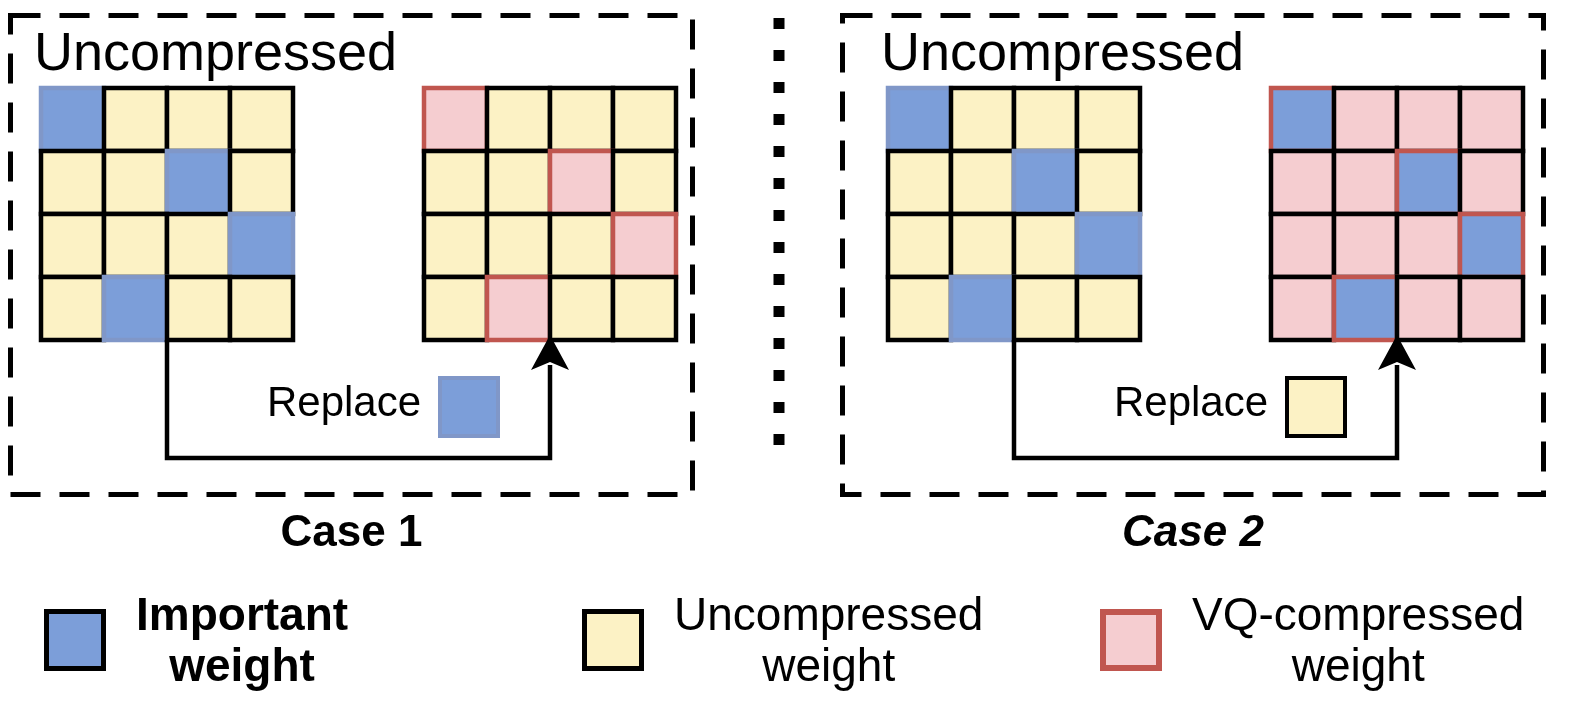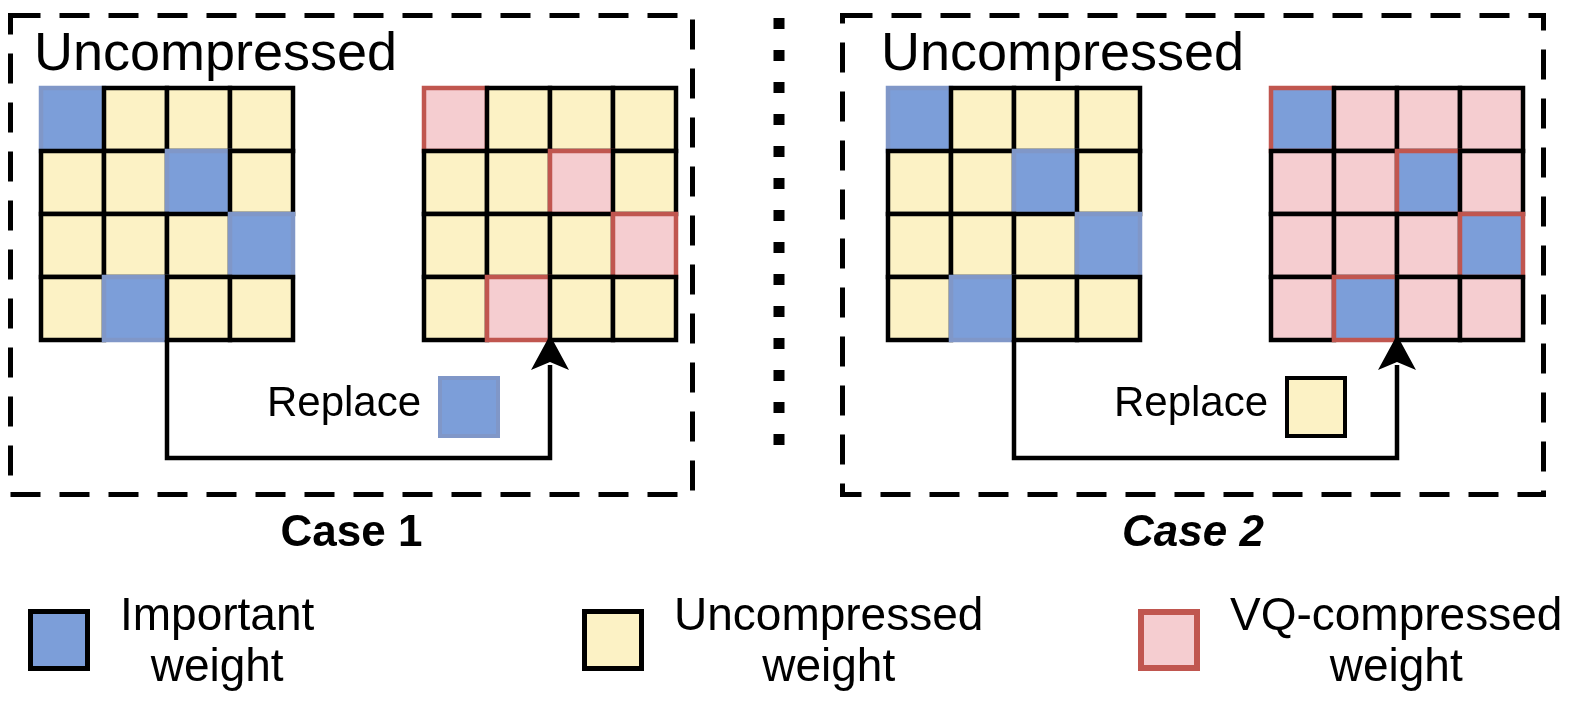--- a/index.html
+++ b/index.html
@@ -26,23 +26,23 @@
   .replace-swatch{position:absolute;left:430px;top:363px;width:54px;height:54px;border:4px solid #000;box-sizing:content-box;}
 
   .case-label{position:absolute;top:506px;font-size:44px;font-weight:bold;text-align:center;}
   .case-label--1{left:8px;width:687px;}
   .case-label--2{left:840px;width:706px;font-style:italic;}
 
   .separator{position:absolute;left:0;top:0;}
 
   .legend{position:absolute;left:0;top:589px;width:1578px;height:110px;}
   .legend-item{position:absolute;display:flex;align-items:center;}
-  .legend-item--1{left:28px;}
+  .legend-item--1{left:44px;font-weight:bold;}
   .legend-item--2{left:582px;}
-  .legend-item--3{left:1127px;padding-left:11px;}
+  .legend-item--3{left:1089px;padding-left:11px;}
   .legend-swatch{width:52px;height:52px;border:5px solid #000;box-sizing:content-box;flex:none;}
   .legend-swatch--vq{width:50px;height:50px;border-width:6px;}
   .legend-label{font-size:46px;line-height:1.1;text-align:center;margin-left:30px;white-space:nowrap;}
 </style>
 </head>
 <body>
 
 <div class="stage">
 
   <svg class="separator" width="1578" height="704">

